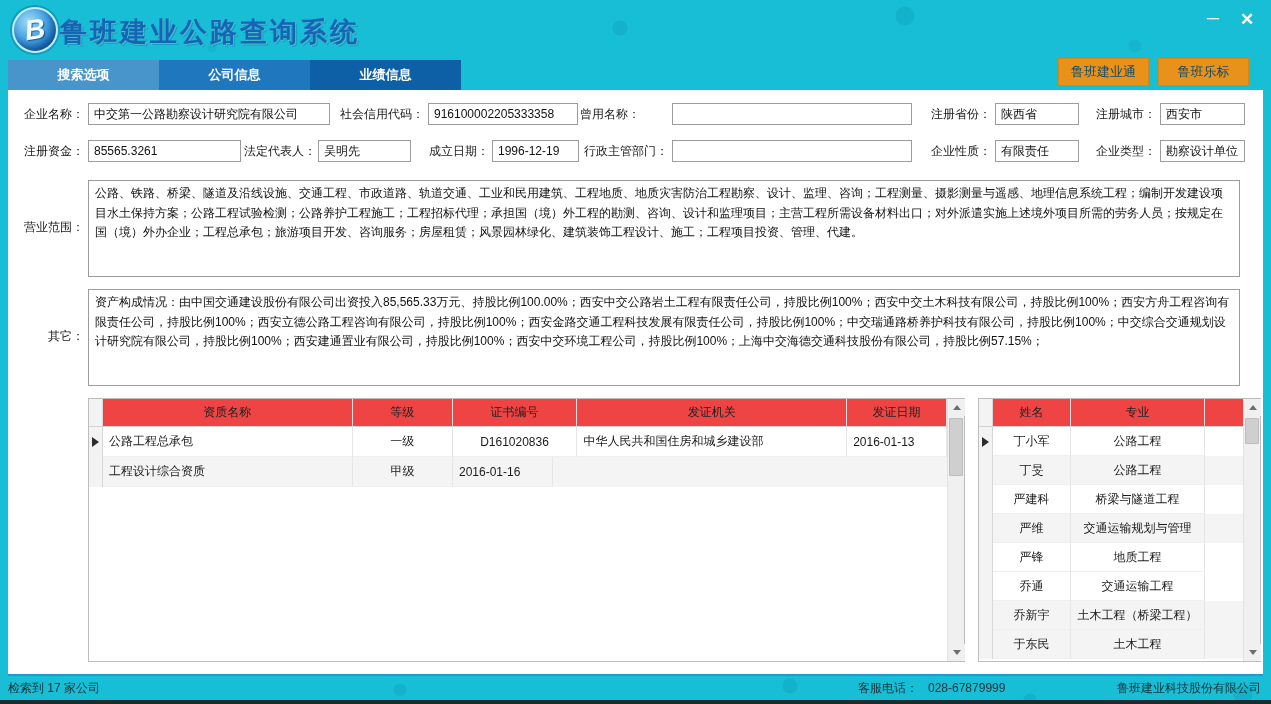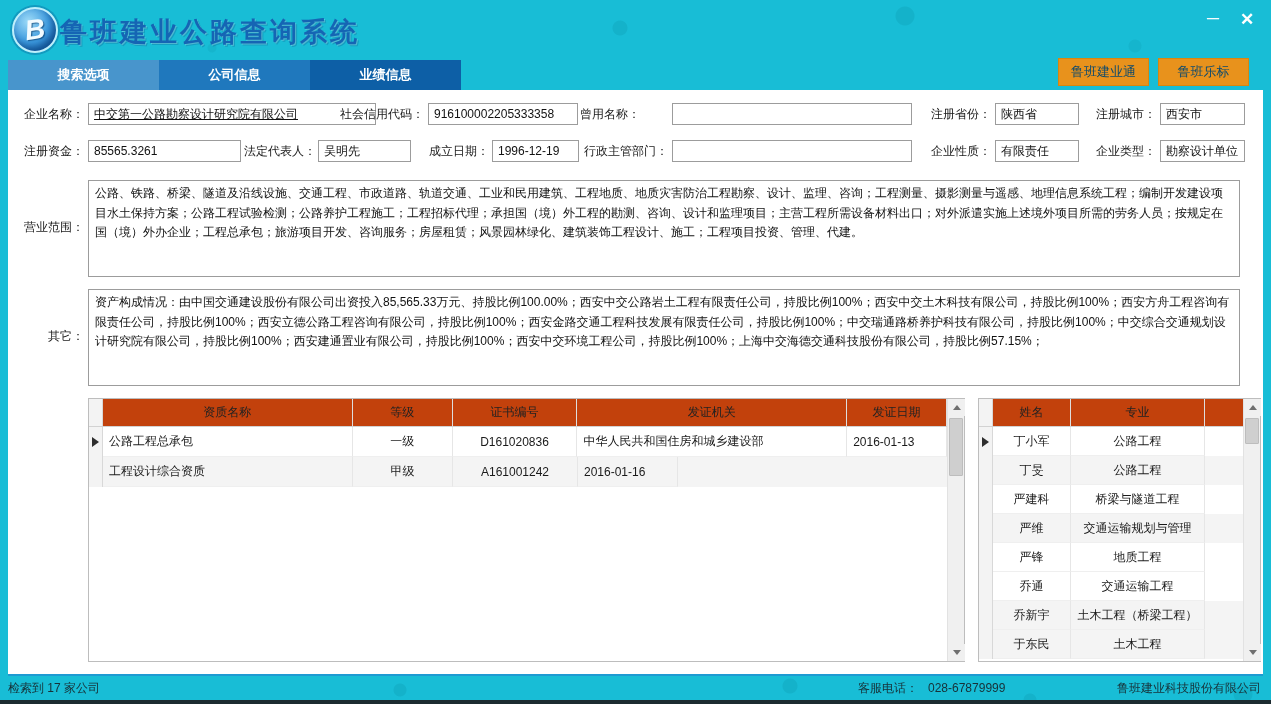--- a/index.html
+++ b/index.html
@@ -75,21 +75,21 @@
   .area {
     position:absolute; border:1px solid #9c9c9c; background:#fff; resize:none;
     font-size:12px; line-height:19.5px; color:#111; padding:3px 6px;
     font-family:"Liberation Sans", sans-serif; outline:none; overflow:hidden;
   }
   
   .grid-wrap { position:absolute; border:1px solid #bdbdbd; background:#fff; }
   .grid-wrap.qual { left:80px; top:308px; width:877px; height:264px; }
   .grid-wrap.pers { left:970px; top:308px; width:283px; height:264px; }
   .grid { position:absolute; left:0; top:0; right:17px; bottom:0; overflow:hidden; }
-  .g-head { display:flex; height:28px; background:#c2410c; border-bottom:1px solid #d2d2d2; }
+  .g-head { display:flex; height:28px; background:#ef4444; border-bottom:1px solid #d2d2d2; }
   .g-hcell {
     font-size:12px; color:#222; display:flex; align-items:center; justify-content:center;
     border-right:1px solid #dedede; cursor:pointer;
   }
   .g-rowhdr {
     width:14px; flex:0 0 14px; background:#f3f3f3; border-right:1px solid #d8d8d8;
     position:relative;
   }
   .g-row { display:flex; background:#fff; cursor:default; }
   .g-row.alt { background:#f4f4f4; }
@@ -135,21 +135,21 @@
   <div class="tab t1">搜索选项</div>
   <div class="tab t2">公司信息</div>
   <div class="tab t3">业绩信息</div>
 
   <div class="hdr-btn b1">鲁班建业通</div>
   <div class="hdr-btn b2">鲁班乐标</div>
 
   <div class="panel">
 
     <span class="lbl" style="left:4px;top:13px;width:72px">企业名称：</span>
-    <input class="tb" style="left: 80px; top: 13px; width: 288px; text-decoration: underline;" value="中交第一公路勘察设计研究院有限公司">
+    <input class="tb" style="left: 80px; top: 13px; width: 242px;" value="中交第一公路勘察设计研究院有限公司">
     <span class="lbl" style="left:322px;top:13px;width:94px">社会信用代码：</span>
     <input class="tb" style="left: 420px; top: 13px; width: 150px;" value="916100002205333358">
     <span class="lbl" style="left:552px;top:13px;width:80px">曾用名称：</span>
     <input class="tb" style="left: 664px; top: 13px; width: 240px;" value="">
     <span class="lbl" style="left:908px;top:13px;width:75px">注册省份：</span>
     <input class="tb" style="left: 987px; top: 13px; width: 84px;" value="陕西省">
     <span class="lbl" style="left:1074px;top:13px;width:74px">注册城市：</span>
     <input class="tb" style="left: 1152px; top: 13px; width: 85px;" value="西安市">
 
     <span class="lbl" style="left:4px;top:50px;width:72px">注册资金：</span>
@@ -188,21 +188,20 @@
             <div class="g-cell c-left" style="width: 250px;">公路工程总承包</div>
             <div class="g-cell c-center" style="width: 100px;">一级</div>
             <div class="g-cell c-center" style="width: 125px;">D161020836</div>
             <div class="g-cell c-left" style="width: 270px;">中华人民共和国住房和城乡建设部</div>
             <div class="g-cell c-left" style="width: 100px;">2016-01-13</div>
           </div>
           <div class="g-row alt" style="height: 30px;">
             <div class="g-rowhdr"></div>
             <div class="g-cell c-left" style="width: 250px;">工程设计综合资质</div>
             <div class="g-cell c-center" style="width: 100px;">甲级</div>
-            <div class="g-cell c-center" style="width: 125px;">A161001242</div>
             <div class="g-cell c-left" style="width: 100px;">2016-01-16</div>
           </div>
         </div>
       <div class="sbar">
         <div class="sb-btn up">
             <i class="tri-up"></i>
           </div>
         <div class="sb-thumb" style="top:19px;height:58px"></div>
         <div class="sb-btn down">
             <i class="tri-down"></i>

